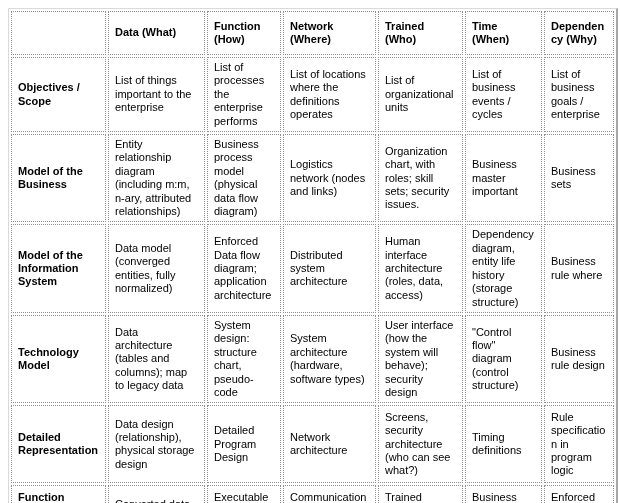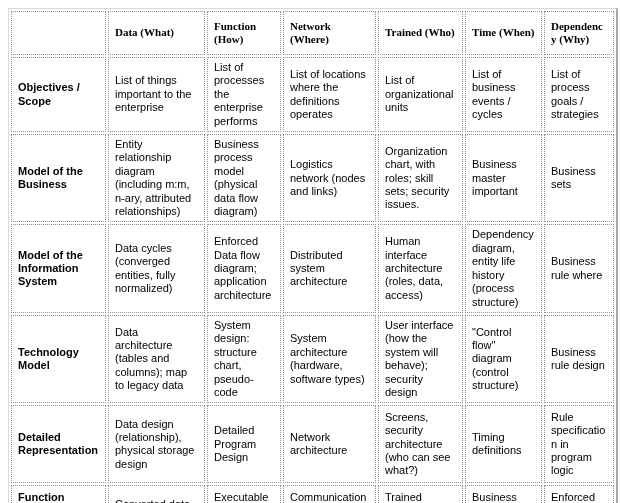--- a/index.html
+++ b/index.html
@@ -34,21 +34,21 @@
     overflow: hidden;
     word-wrap: break-word;
   }
   .framework-table th.colhdr,
   .framework-table th.rowhdr {
     font-weight: bold;
   }
   .framework-table th.corner {
     font-weight: bold;
   }
-  tr.hdr-row  { height: 44px; font-family: Liberation Serif, serif; }
+  tr.hdr-row  { height: 44px; }
   tr.row-0    { height: 68px; }
   tr.row-1    { height: 78px; }
   tr.row-2    { height: 82px; }
   tr.row-3    { height: 82px; }
   tr.row-4    { height: 78px; }
   tr.row-5    { height: 38px; }
 </style>
 </head>
 <body>
 
@@ -74,38 +74,38 @@
     </tr>
   </thead>
   <tbody>
     <tr class="row-0">
       <th class="rowhdr">Objectives / Scope</th>
       <td>List of things important to the enterprise</td>
       <td>List of processes the enterprise performs</td>
       <td>List of locations where the definitions operates</td>
       <td>List of organizational units</td>
       <td>List of business events / cycles</td>
-      <td>List of process goals / strategies</td>
+      <td>List of business goals / enterprise</td>
     </tr>
     <tr class="row-1">
       <th class="rowhdr">Model of the Business</th>
       <td>Entity relationship diagram (including m:m, n-ary, attributed relationships)</td>
       <td>Business process model (physical data flow diagram)</td>
       <td>Logistics network (nodes and links)</td>
       <td>Organization chart, with roles; skill sets; security issues.</td>
       <td>Business master important</td>
       <td>Business sets</td>
     </tr>
     <tr class="row-2">
       <th class="rowhdr">Model of the Information System</th>
-      <td>Data cycles (converged entities, fully normalized)</td>
+      <td>Data model (converged entities, fully normalized)</td>
       <td>Enforced Data flow diagram; application architecture</td>
       <td>Distributed system architecture</td>
       <td>Human interface architecture (roles, data, access)</td>
-      <td>Dependency diagram, entity life history (process structure)</td>
+      <td>Dependency diagram, entity life history (storage structure)</td>
       <td>Business rule where</td>
     </tr>
     <tr class="row-3">
       <th class="rowhdr">Technology Model</th>
       <td>Data architecture (tables and columns); map to legacy data</td>
       <td>System design: structure chart, pseudo-code</td>
       <td>System architecture (hardware, software types)</td>
       <td>User interface (how the system will behave); security design</td>
       <td>"Control flow" diagram (control structure)</td>
       <td>Business rule design</td>

